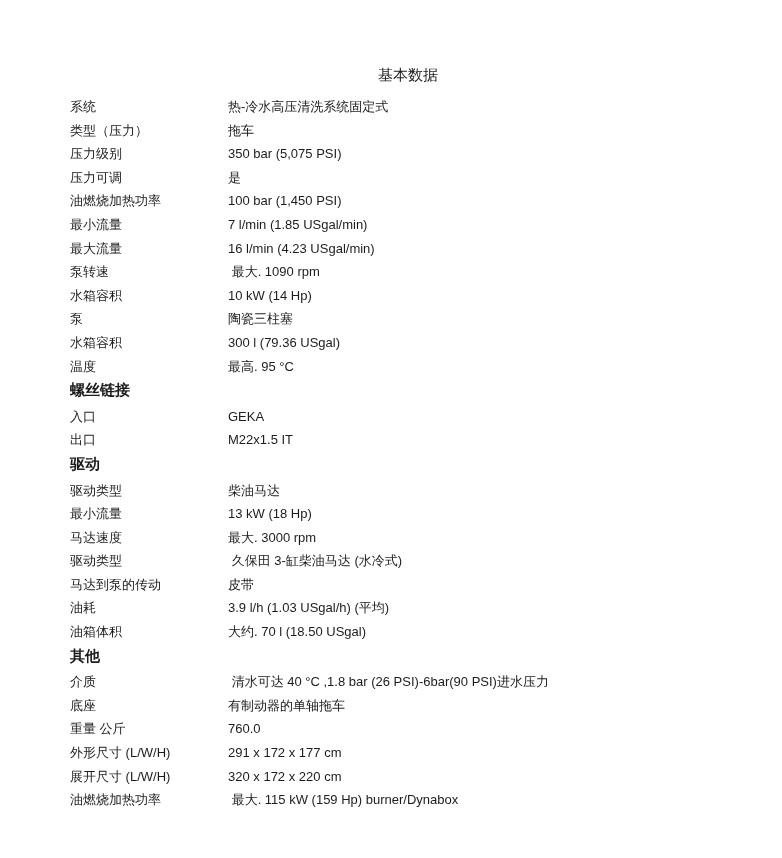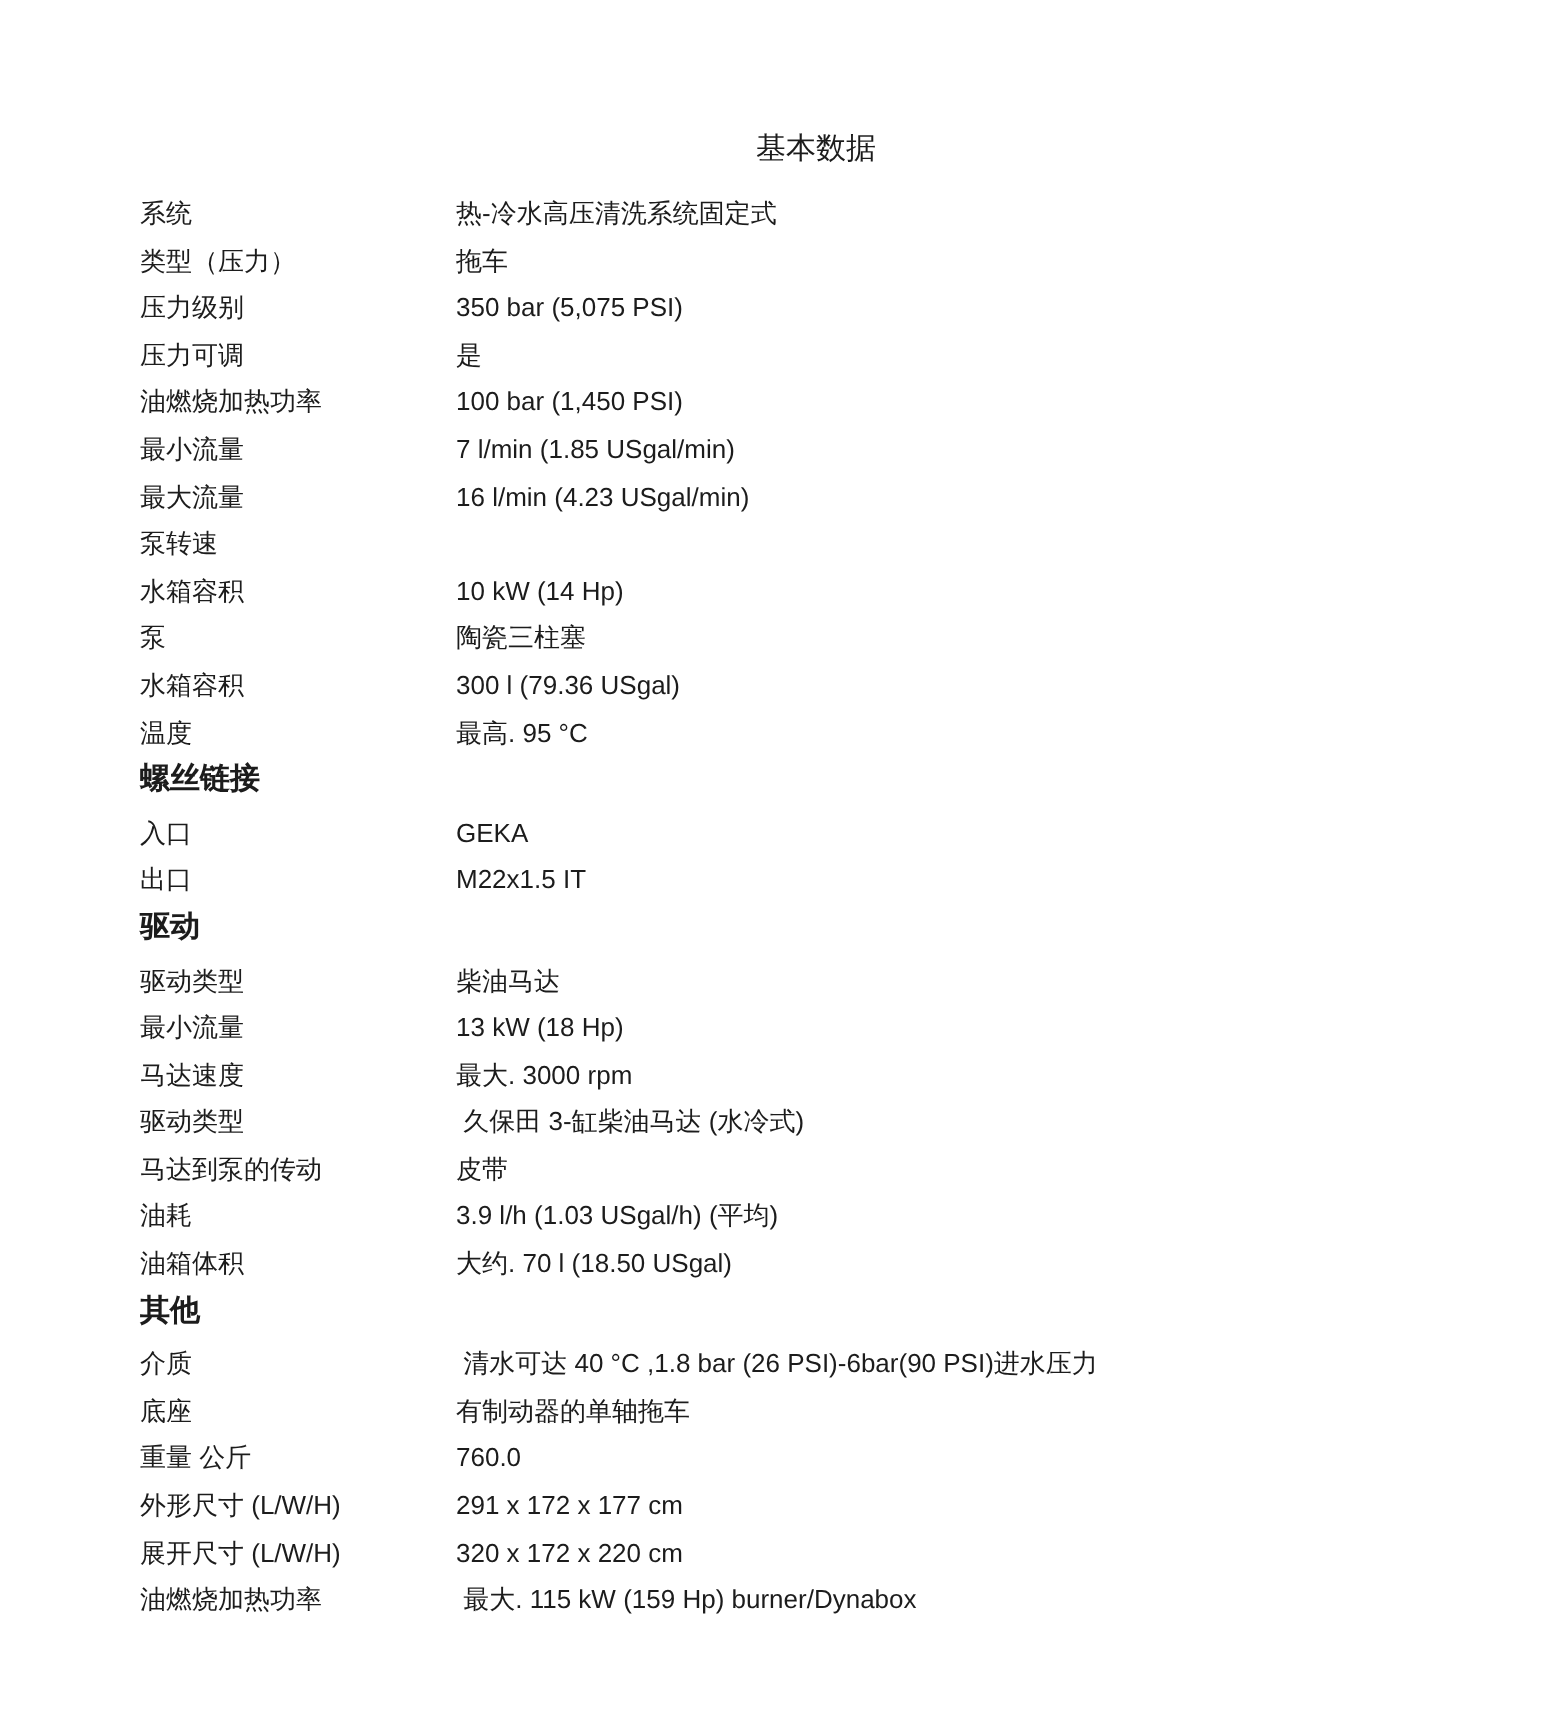--- a/index.html
+++ b/index.html
@@ -79,20 +79,21 @@
     <div class="spec-row">
       <span class="spec-label">最小流量</span>
       <span class="spec-value">7 l/min (1.85 USgal/min)</span>
     </div>
     <div class="spec-row">
       <span class="spec-label">最大流量</span>
       <span class="spec-value">16 l/min (4.23 USgal/min)</span>
     </div>
     <div class="spec-row">
       <span class="spec-label">泵转速</span>
+      <span class="spec-value"> 最大. 1090 rpm</span>
     </div>
     <div class="spec-row">
       <span class="spec-label">水箱容积</span>
       <span class="spec-value">10 kW (14 Hp)</span>
     </div>
     <div class="spec-row">
       <span class="spec-label">泵</span>
       <span class="spec-value">陶瓷三柱塞</span>
     </div>
     <div class="spec-row">

